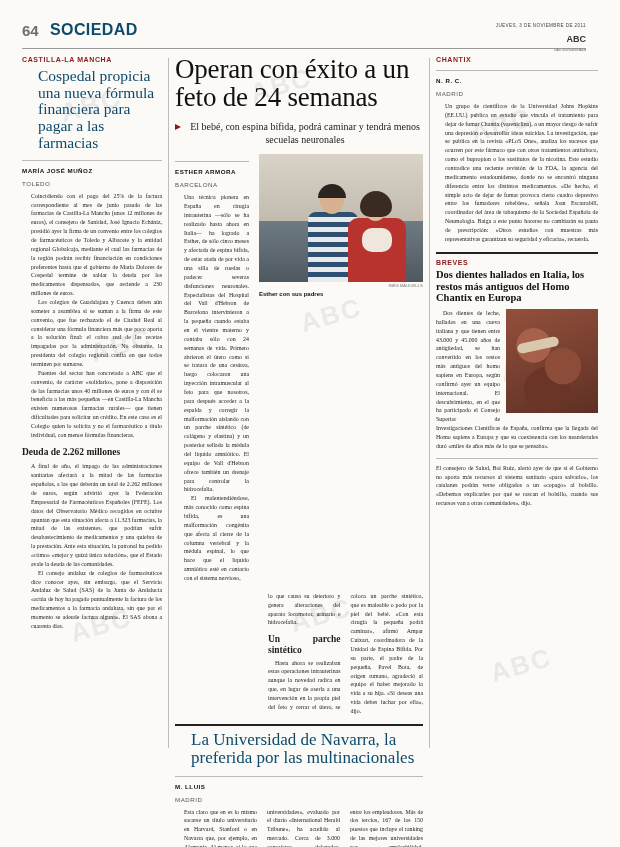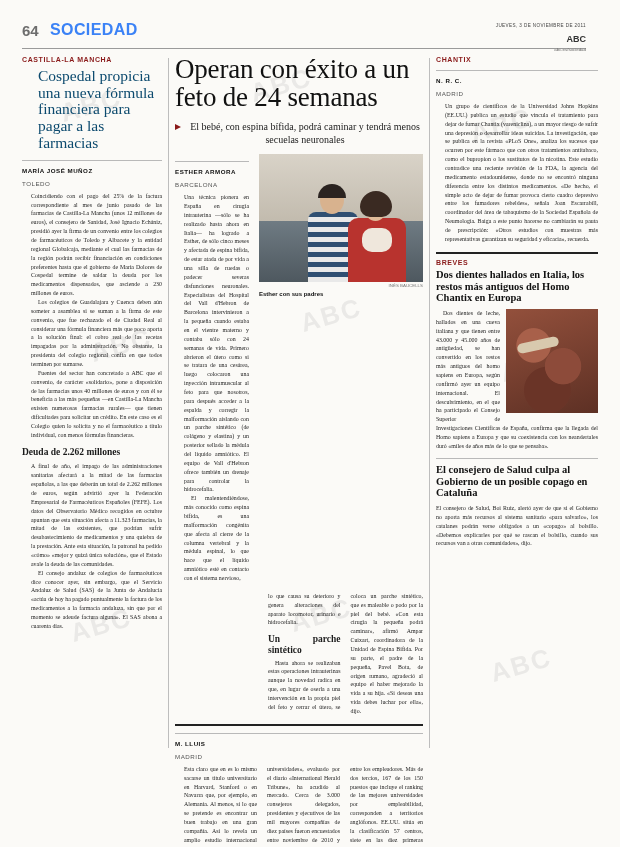--- a/index.html
+++ b/index.html
@@ -21,21 +21,21 @@
     border-bottom:1px solid #9a9a9a;
   }
   .folio{
     position:absolute;left:0;top:0;
     font-family:"Liberation Sans", sans-serif;
     font-size:15px;font-weight:bold;color:#6d6d6d;
   }
   .section-name{
     position:absolute;left:28px;top:-1px;
     font-family:"Liberation Sans", sans-serif;
-    font-size:16px;font-weight:bold;color:#3b82f6;
+    font-size:16px;font-weight:bold;color:#0c4a6e;
     letter-spacing:.4px;
   }
   .head-right{
     position:absolute;right:0;top:1px;text-align:right;
     font-family:"Liberation Sans", sans-serif;
   }
   .head-date{font-size:4.6px;letter-spacing:.4px;color:#444;display:block;}
   .head-abc{font-size:9px;font-weight:bold;color:#333;display:inline-block;margin-top:1px;}
   .head-url{font-size:4.4px;color:#666;display:block;margin-top:1px;}
 
@@ -243,20 +243,21 @@
       <div style="flex:1 1 auto;">
         <div class="body-text" style="column-count:2;column-gap:10px;">
           <p>lo que causa su deterioro y genera alteraciones del aparato locomotor, urinario e hidrocefalia.</p>
           <div class="sub-bold">Un parche sintético</div>
           <p>Hasta ahora se realizaban estas operaciones intrauterinas aunque la novedad radica en que, en lugar de oserla a una intervención en la propia piel del feto y cerrar el útero, se coloca un parche sintético, que es maleable o podo por la piel del bebé. «Con esta cirugía la pequeña podrá caminar», afirmó Ampar Cuixart, coordinadora de la Unidad de Espina Bífida. Por su parte, el padre de la pequeña, Pavel Bota, de origen rumano, agradeció al equipo el haber mejorado la vida a su hija. «Si deseas una vida debes luchar por ella», dijo.</p>
         </div>
       </div>
     </div>
 
     <div class="rule-black"></div>
+    <h2 class="head-col" style="font-size:17px;">La Universidad de Navarra, la preferida por las multinacionales</h2>
     <div class="rule-thin"></div>
     <div class="byline">M. LLUIS</div>
     <div class="byline">
         <span class="place">MADRID</span>
       </div>
     <div class="body-text three">
       <p>Esta claro que en es lo mismo sacarse un título universitario en Harvard, Stanford o en Navarra que, por ejemplo, en Alemania. Al menos, si lo que se pretende es encontrar un buen trabajo en una gran compañía. Así lo revela un amplio estudio internacional en el que, por primera vez, se ha consultado a los empleadores. A diferencia de la mayoría de encuestas, que clasifican a los centros por la calidad de la docencia o las calificaciones de sus alumnos en pruebas oficiales, el «Ranking global de empleabilidad de las universidades», evaluado por el diario «International Herald Tribune», ha acudido al mercado. Cerca de 3.000 consejeros delegados, presidentes y ejecutivos de las mil mayores compañías de diez países fueron encuestados entre noviembre de 2010 y enero de 2011. Las universidades de Harvard, Stanford y Yale, las tres norteamericanas, obtienen la mejor calificación, seguidas de Cambridge, en Reino Unido. Los resultados demuestran, en efecto, que las instituciones educativas en lengua inglesa poseen la mayor confianza entre los empleadores. Más de dos tercios, 167 de los 150 puestos que incluye el ranking de las mejores universidades por empleabilidad, corresponden a territorios anglófonos. EE.UU. sitúa en la clasificación 57 centros, siete en las diez primeras posiciones. Tres universidades privadas españolas consiguen sitio entre las 150 que más ganan: la obtienen a la hora de fichar: la Universidad de Navarra (41), la IE University, con campus en Madrid y Segovia (45), y la Ramón Llull de Barcelona (127).</p>
     </div>
   </div>
 
@@ -277,19 +278,18 @@
     <h3 class="head-small">Dos dientes hallados en Italia, los restos más antiguos del Homo Chantix en Europa</h3>
     <div class="wrap-text">
       <div class="float-photo">
         <div class="meat-tex"></div>
         <div class="meat-bone"></div>
       </div>
       <p>Dos dientes de leche, hallados en una cueva italiana y que tienen entre 43.000 y 45.000 años de antigüedad, se han convertido en los restos más antiguos del homo sapiens en Europa, según confirmó ayer un equipo internacional. El descubrimiento, en el que ha participado el Consejo Superior de Investigaciones Científicas de España, confirma que la llegada del Homo sapiens a Europa y que su coexistencia con los neandertales duró «miles de años más de lo que se pensaba».</p>
     </div>
 
     <div class="rule-thin" style="clear:both;"></div>
-    <h3 class="head-small">El consejero de Salud culpa al Gobierno de un posible copago en Cataluña</h3>
     <div class="wrap-text">
       <p>El consejero de Salud, Boi Ruiz, alertó ayer de que si el Gobierno no aporta más recursos al sistema sanitario «para salvarlo», los catalanes podrán verse obligados a un «copago» al bolsillo. «Debemos explicarles por qué se rascan el bolsillo, cuando sus recursos van a otras comunidades», dijo.</p>
     </div>
   </div>
 
 </div>
 
 </body></html>

